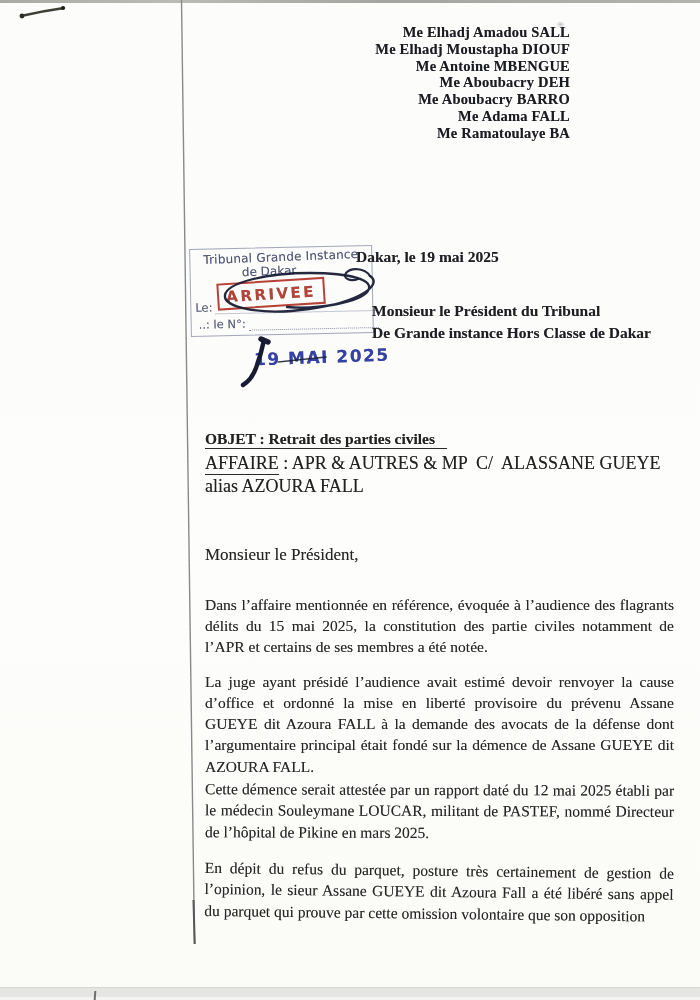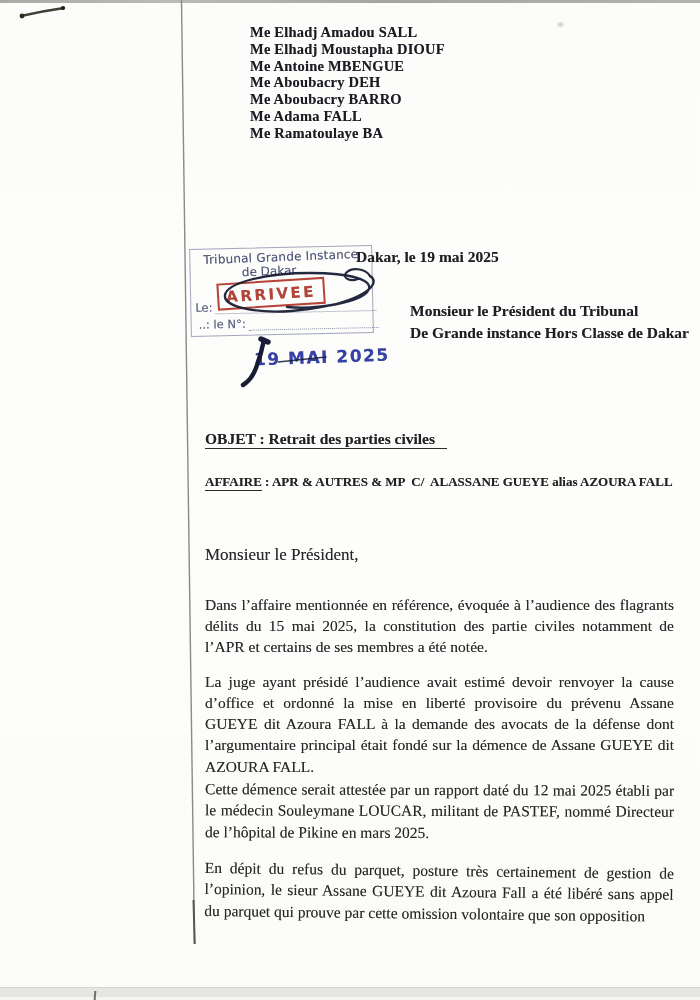--- a/index.html
+++ b/index.html
@@ -16,21 +16,21 @@
   .top-strip { position:absolute; top:0; left:0; right:0; height:3px;
     background:linear-gradient(90deg,#96968f 0%, #ababa4 25%, #8e8e8a 55%, #a1a19b 100%); opacity:.8; }
   .bottom-bar { position:absolute; left:0; right:0; top:987px; height:10px;
     background:#e5e5e3; border-top:1px solid #d4d4d1; }
   .bottom-under { position:absolute; left:0; right:0; top:997px; height:3px; background:#f4f4f2; }
   .bottom-tick { position:absolute; left:94px; top:991px; width:2.2px; height:9px; background:#6e6e6e; transform:rotate(4deg); }
   .faint-dot { position:absolute; left:556px; top:21px; width:9px; height:7px;
     background:radial-gradient(closest-side, rgba(130,130,130,.45), transparent); border-radius:50%; }
 
   
-  .letterhead { position:absolute; top:24px; left:250px; width:320px; text-align:left; }
+  .letterhead { position:absolute; top:24px; left:250px; width:320px; text-align:right; }
   .attorney { font-weight:bold; font-size:14.5px; line-height:16.8px; color:#1b1b24; letter-spacing:.2px; }
   .avocats { margin-top:13px; font-size:11px; font-weight:bold; color:#34343c;
     letter-spacing:.6px; transform:translateX(-14px); }
 
   
   .stamp-box { position:absolute; left:190px; top:247px; width:181px; height:86px;
     border:1.2px solid rgba(72,82,122,.5); transform:rotate(-1.2deg);
     font-family:"DejaVu Sans", sans-serif; color:var(--stamp-navy); }
   .stamp-court1 { position:absolute; top:2px; left:2px; right:2px; text-align:center;
     font-size:12px; letter-spacing:.2px; transform:rotate(-1deg); opacity:.9; }
@@ -48,26 +48,26 @@
   
   .date-stamp { position:absolute; left:254px; top:347px;
     font-family:"DejaVu Sans", sans-serif; font-weight:bold; font-size:17px;
     letter-spacing:1.5px; color:var(--date-stamp-blue); transform:rotate(-2deg); opacity:.95; }
   .scribble { color:var(--pen-ink); }
   .pen-mark { color:var(--pen-ink); }
 
   
   .dateline  { position:absolute; left:356px; top:248px; font-weight:bold; font-size:15.5px; color:#1e1e24; }
   .recipient { position:absolute; left:372px; top:300px; font-weight:bold; font-size:15.5px;
-    line-height:22px; color:#1e1e24;margin-left:38px; }
+    line-height:22px; color:#1e1e24; }
 
   
   .subject { position:absolute; left:205px; top:430px; font-weight:bold; font-size:15.5px; color:#222; }
   .subject .u { border-bottom:1.7px solid #2a2a2a; padding-right:12px; padding-bottom:1px; }
-  .case { position:absolute; left:205px; top:471px; width:472px; font-weight:bold; font-size:13px;
+  .case { position:absolute; left:205px; top:452px; width:472px; font-weight:normal; font-size:18px;
     line-height:22.5px; color:#222; white-space:pre-wrap; }
   .case .u { border-bottom:1.7px solid #2a2a2a; padding-bottom:1px; }
 
   .salutation { position:absolute; left:205px; top:545px; font-size:17px; }
 
   .para { position:absolute; left:205px; width:469px; text-align:justify; font-size:15.5px;
     line-height:21.3px; hyphens:none; }
   .p1 { top:578px; }
   .p2 { top:655px; }
   .p3 { top:763px; transform:rotate(.2deg); }

